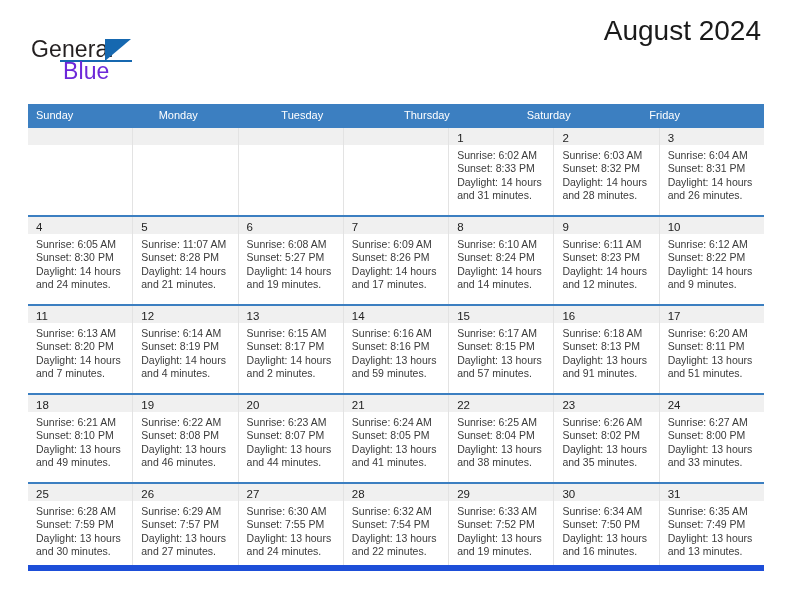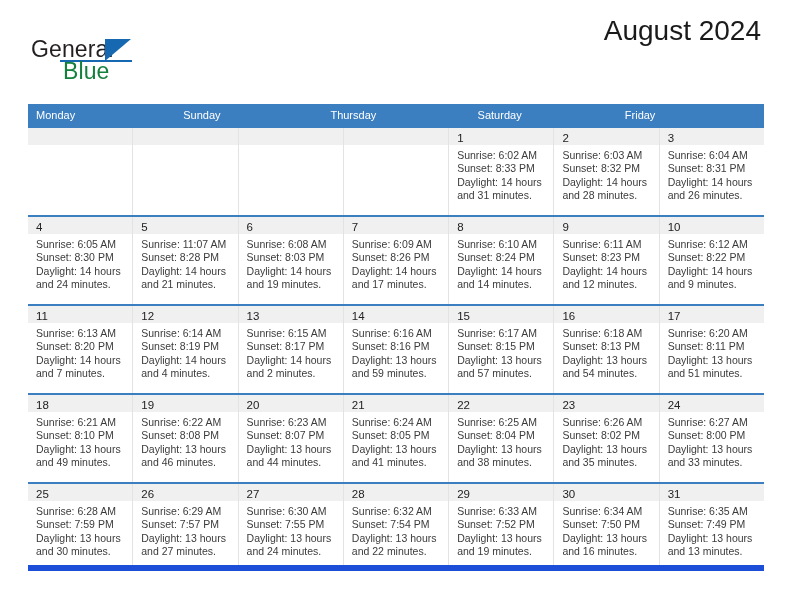--- a/index.html
+++ b/index.html
@@ -43,21 +43,21 @@
     font-size: 23px;
     color: #231f20;
     letter-spacing: 0.1px;
     font-family: "Liberation Sans", sans-serif;
   }
   .logo-blue {
     position: absolute;
     left: 32px;
     top: 22px;
     font-size: 23px;
-    color: #15803d;
+    color: #6d28d9;
     letter-spacing: 0.1px;
     font-family: "Liberation Sans", sans-serif;
   }
   .logo-flag {
     position: absolute;
     left: 74px;
     top: 3px;
     width: 0;
     height: 0;
     border-left: 26px solid #1668b0;
@@ -180,22 +180,23 @@
 
     <div class="title-block">
       <h1 class="month-title">August 2024</h1>
     </div>
 
   </div>
 
   <div class="calendar">
 
     <div class="weekday-row">
+      <div class="weekday-cell">Sunday</div>
       <div class="weekday-cell">Monday</div>
-      <div class="weekday-cell">Sunday</div>
+      <div class="weekday-cell">Tuesday</div>
       <div class="weekday-cell">Thursday</div>
       <div class="weekday-cell">Saturday</div>
       <div class="weekday-cell">Friday</div>
     </div>
 
     <div class="week-row">
       <div class="day-cell empty">
         <div class="day-number-band"><span class="day-number"></span></div>
       </div>
       <div class="day-cell empty">
@@ -252,21 +253,21 @@
           <div>Sunrise: 11:07 AM</div>
           <div>Sunset: 8:28 PM</div>
           <div>Daylight: 14 hours</div>
           <div>and 21 minutes.</div>
         </div>
       </div>
       <div class="day-cell">
         <div class="day-number-band"><span class="day-number">6</span></div>
         <div class="day-info">
           <div>Sunrise: 6:08 AM</div>
-          <div>Sunset: 8:03 PM</div>
+          <div>Sunset: 5:27 PM</div>
           <div>Daylight: 14 hours</div>
           <div>and 19 minutes.</div>
         </div>
       </div>
       <div class="day-cell">
         <div class="day-number-band"><span class="day-number">7</span></div>
         <div class="day-info">
           <div>Sunrise: 6:09 AM</div>
           <div>Sunset: 8:26 PM</div>
           <div>Daylight: 14 hours</div>
@@ -347,21 +348,21 @@
           <div>Daylight: 13 hours</div>
           <div>and 57 minutes.</div>
         </div>
       </div>
       <div class="day-cell">
         <div class="day-number-band"><span class="day-number">16</span></div>
         <div class="day-info">
           <div>Sunrise: 6:18 AM</div>
           <div>Sunset: 8:13 PM</div>
           <div>Daylight: 13 hours</div>
-          <div>and 54 minutes.</div>
+          <div>and 91 minutes.</div>
         </div>
       </div>
       <div class="day-cell">
         <div class="day-number-band"><span class="day-number">17</span></div>
         <div class="day-info">
           <div>Sunrise: 6:20 AM</div>
           <div>Sunset: 8:11 PM</div>
           <div>Daylight: 13 hours</div>
           <div>and 51 minutes.</div>
         </div>

